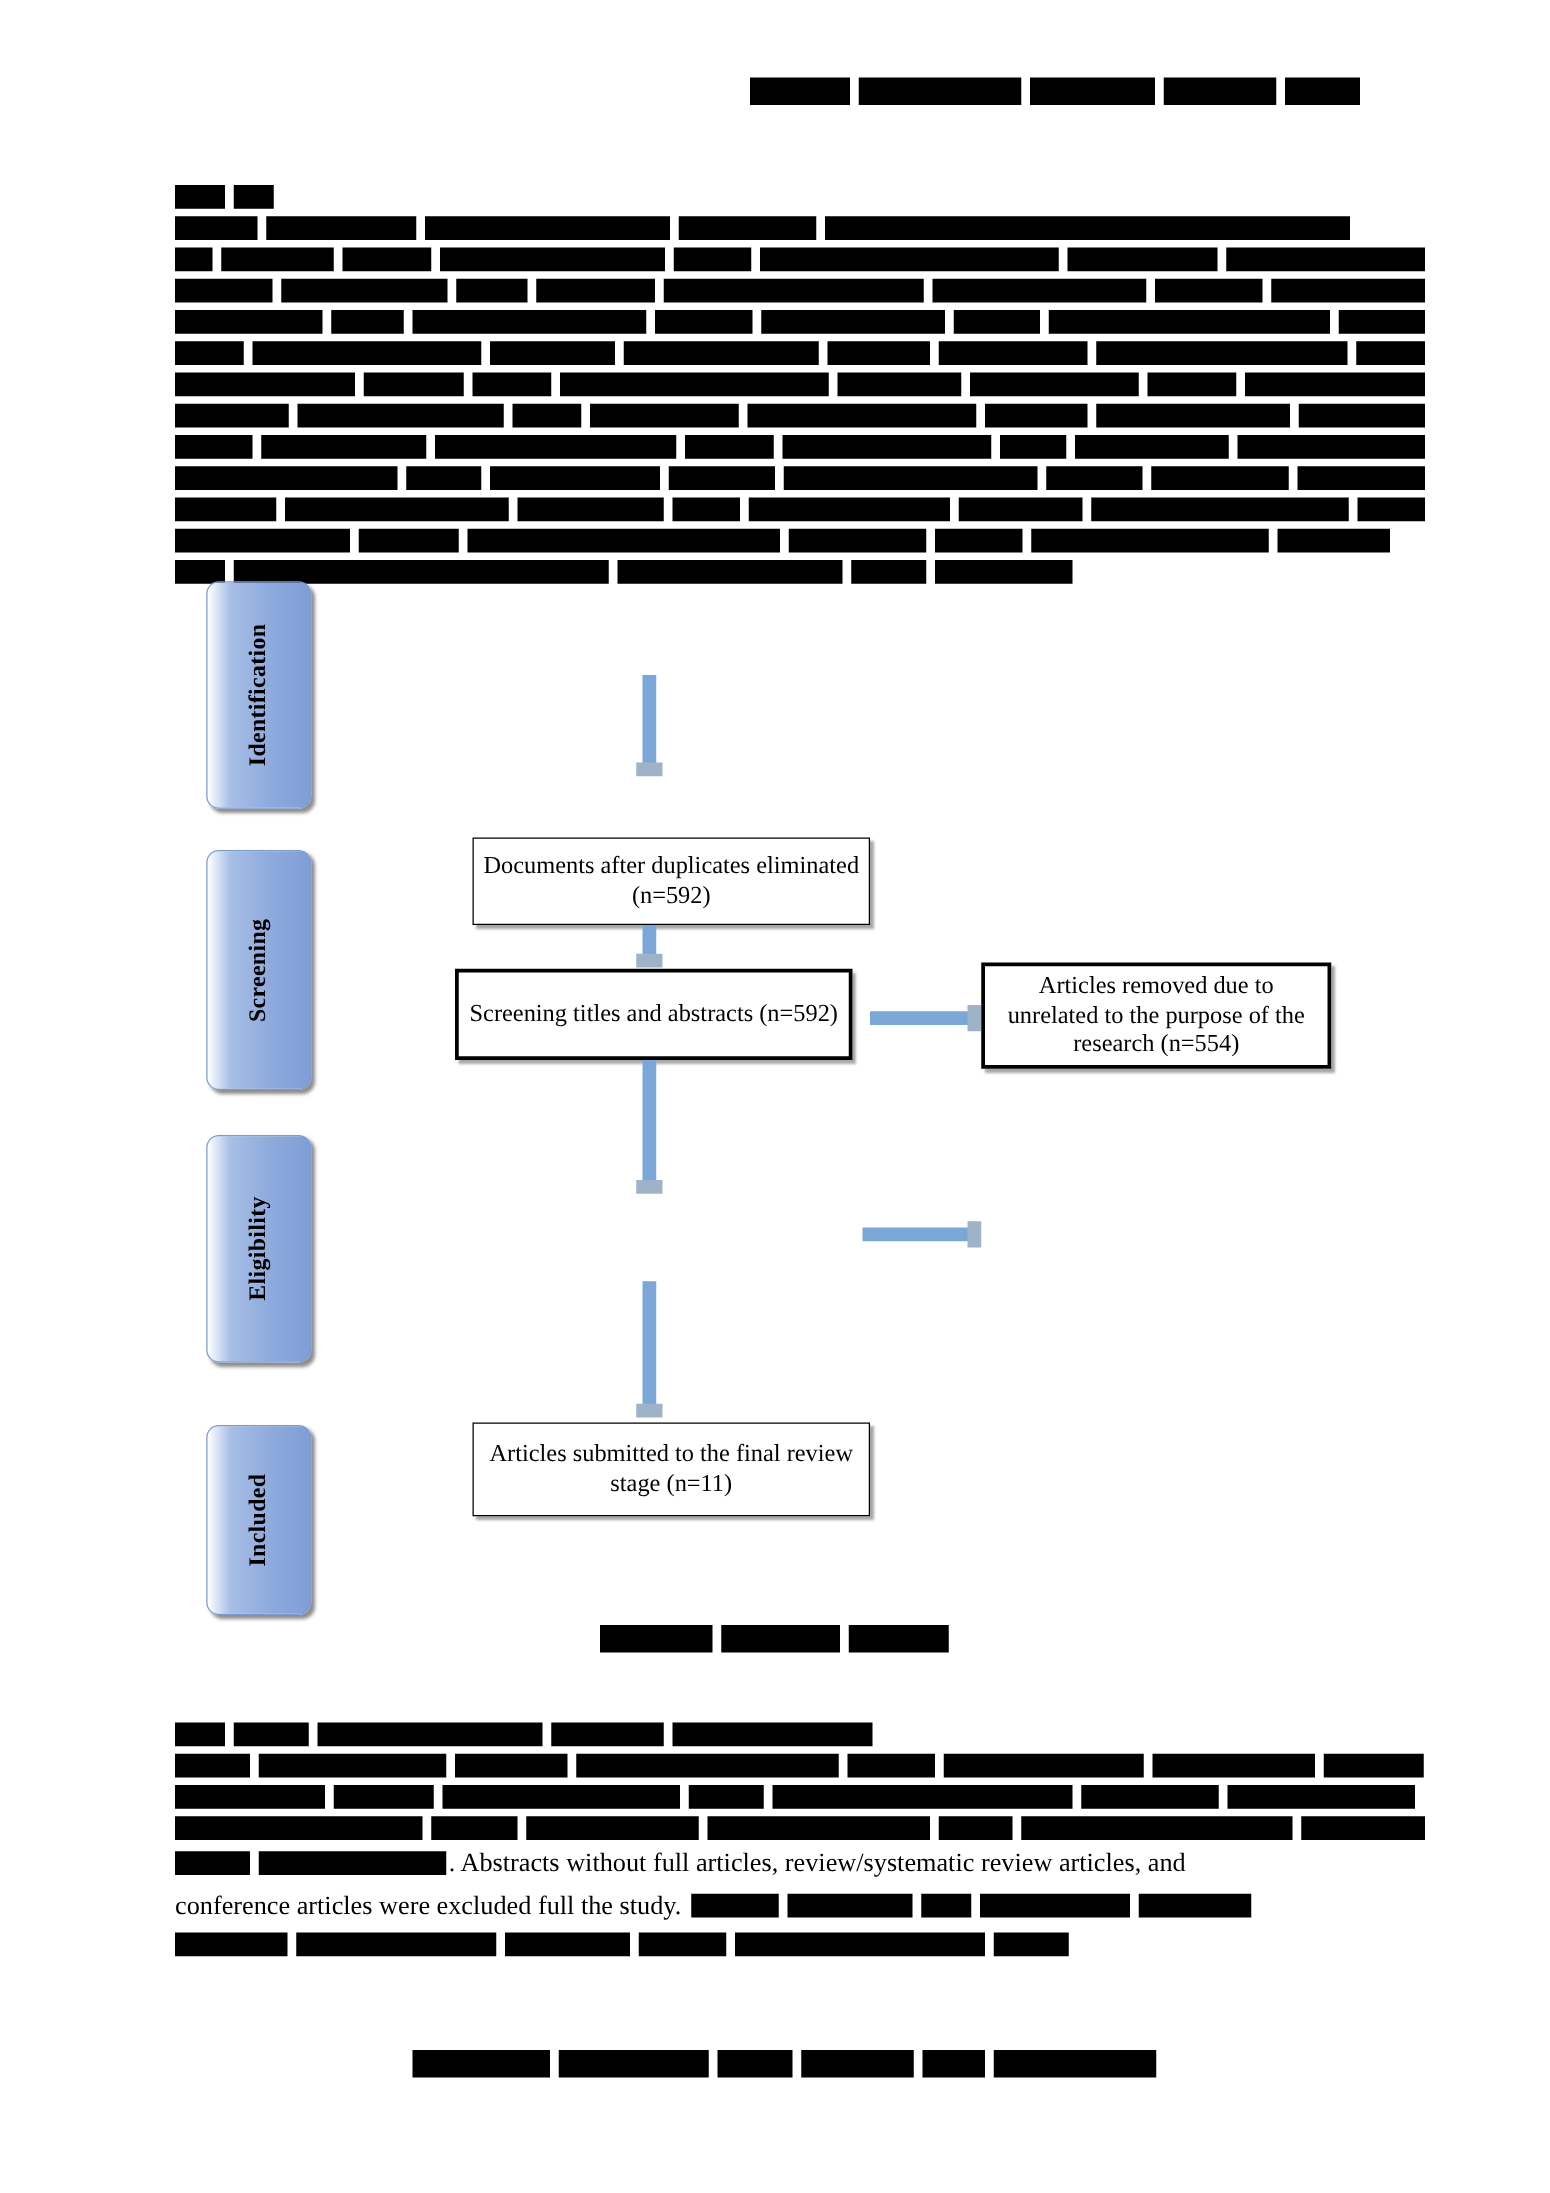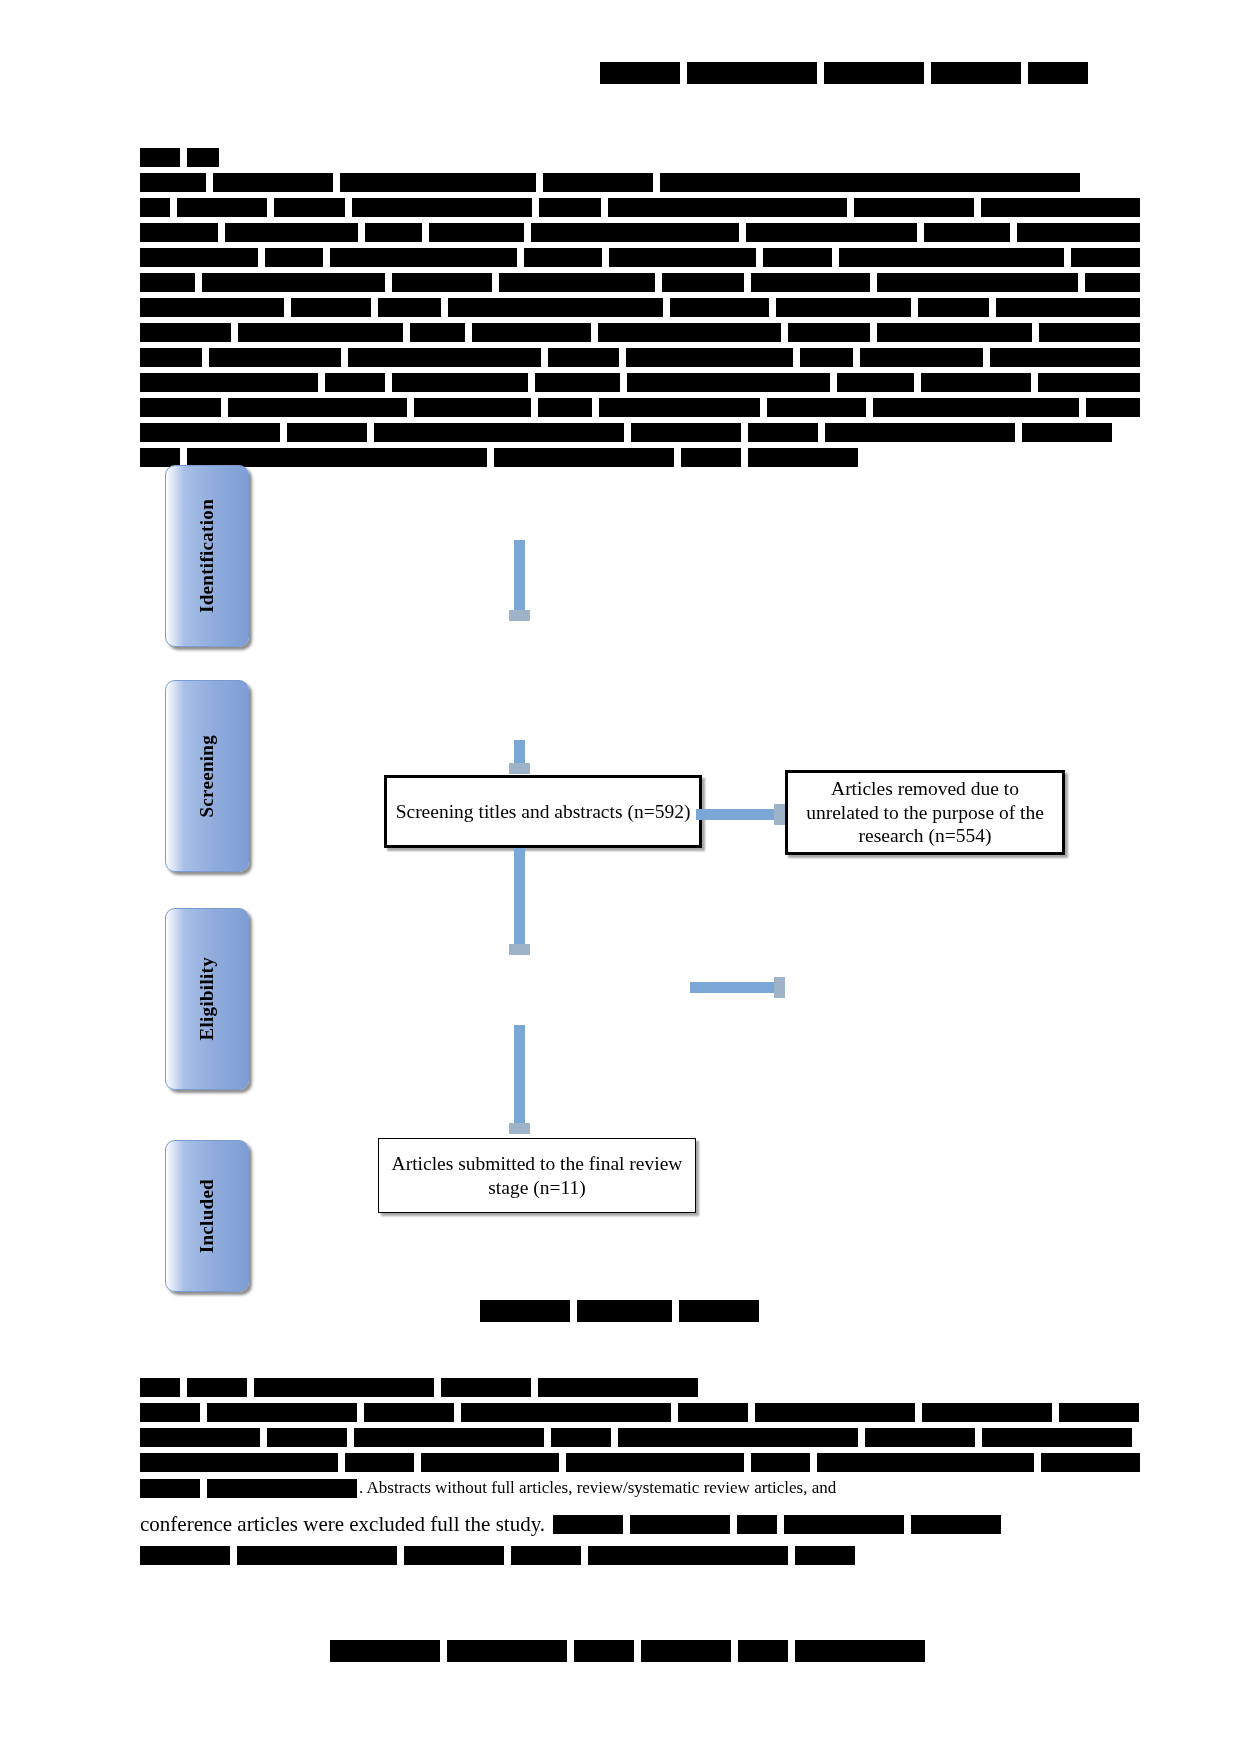--- a/index.html
+++ b/index.html
@@ -254,26 +254,29 @@
   </div>
   <div class="stage-label" style="left:165px; top:660px; height:150px;">
     <span>Included</span>
   </div>
 
 
   <div class="arrow-v" style="left:514px; top:60px; height:72px;">
     <div class="head"></div>
   </div>
 
+  <div class="flow-box" style="left:378px; top:190px; width:318px; height:70px;">
+    <span>Documents after duplicates eliminated (n=592)</span>
+  </div>
 
   <div class="arrow-v" style="left:514px; top:260px; height:25px;">
     <div class="head"></div>
   </div>
 
-  <div class="flow-box thick" style="left:384px; top:295px; width:318px; height:73px;">
+  <div class="flow-box thick" style="left:364px; top:295px; width:318px; height:73px;">
     <span>Screening titles and abstracts (n=592)</span>
   </div>
 
   <div class="arrow-h" style="left:696px; top:329px; width:80px;">
     <div class="head"></div>
   </div>
 
   <div class="flow-box thick" style="left:785px; top:290px; width:280px; height:85px;">
     <span>Articles removed due to unrelated to the purpose of the research (n=554)</span>
   </div>
@@ -339,21 +342,21 @@
       <span style="width:180px"></span>
       <span style="width:60px"></span>
       <span style="width:220px"></span>
       <span style="width:100px"></span>
     </div>
 </div>
 
 <div style="position:absolute; left:140px; top:1478px; width:1000px; display:flex; align-items:center;">
   <span style="display:inline-block; background:#000; height:19px; width:60px;"></span>
   <span style="display:inline-block; background:#000; height:19px; width:150px; margin-left:7px;"></span>
-  <span style="font-size:17px; white-space:nowrap; margin-left:2px;">. Abstracts without full articles, review/systematic review articles, and</span>
+  <span style="font-size:21px; white-space:nowrap; margin-left:2px;">. Abstracts without full articles, review/systematic review articles, and</span>
 </div>
 
 <div style="position:absolute; left:140px; top:1512px; width:1010px; display:flex; align-items:center;">
   <span style="font-size:21px; white-space:nowrap;">conference articles were excluded full the study.</span>
   <span style="display:inline-block; background:#000; height:19px; width:70px; margin-left:8px;"></span>
   <span style="display:inline-block; background:#000; height:19px; width:100px; margin-left:7px;"></span>
   <span style="display:inline-block; background:#000; height:19px; width:40px; margin-left:7px;"></span>
   <span style="display:inline-block; background:#000; height:19px; width:120px; margin-left:7px;"></span>
   <span style="display:inline-block; background:#000; height:19px; width:90px; margin-left:7px;"></span>
 </div>

